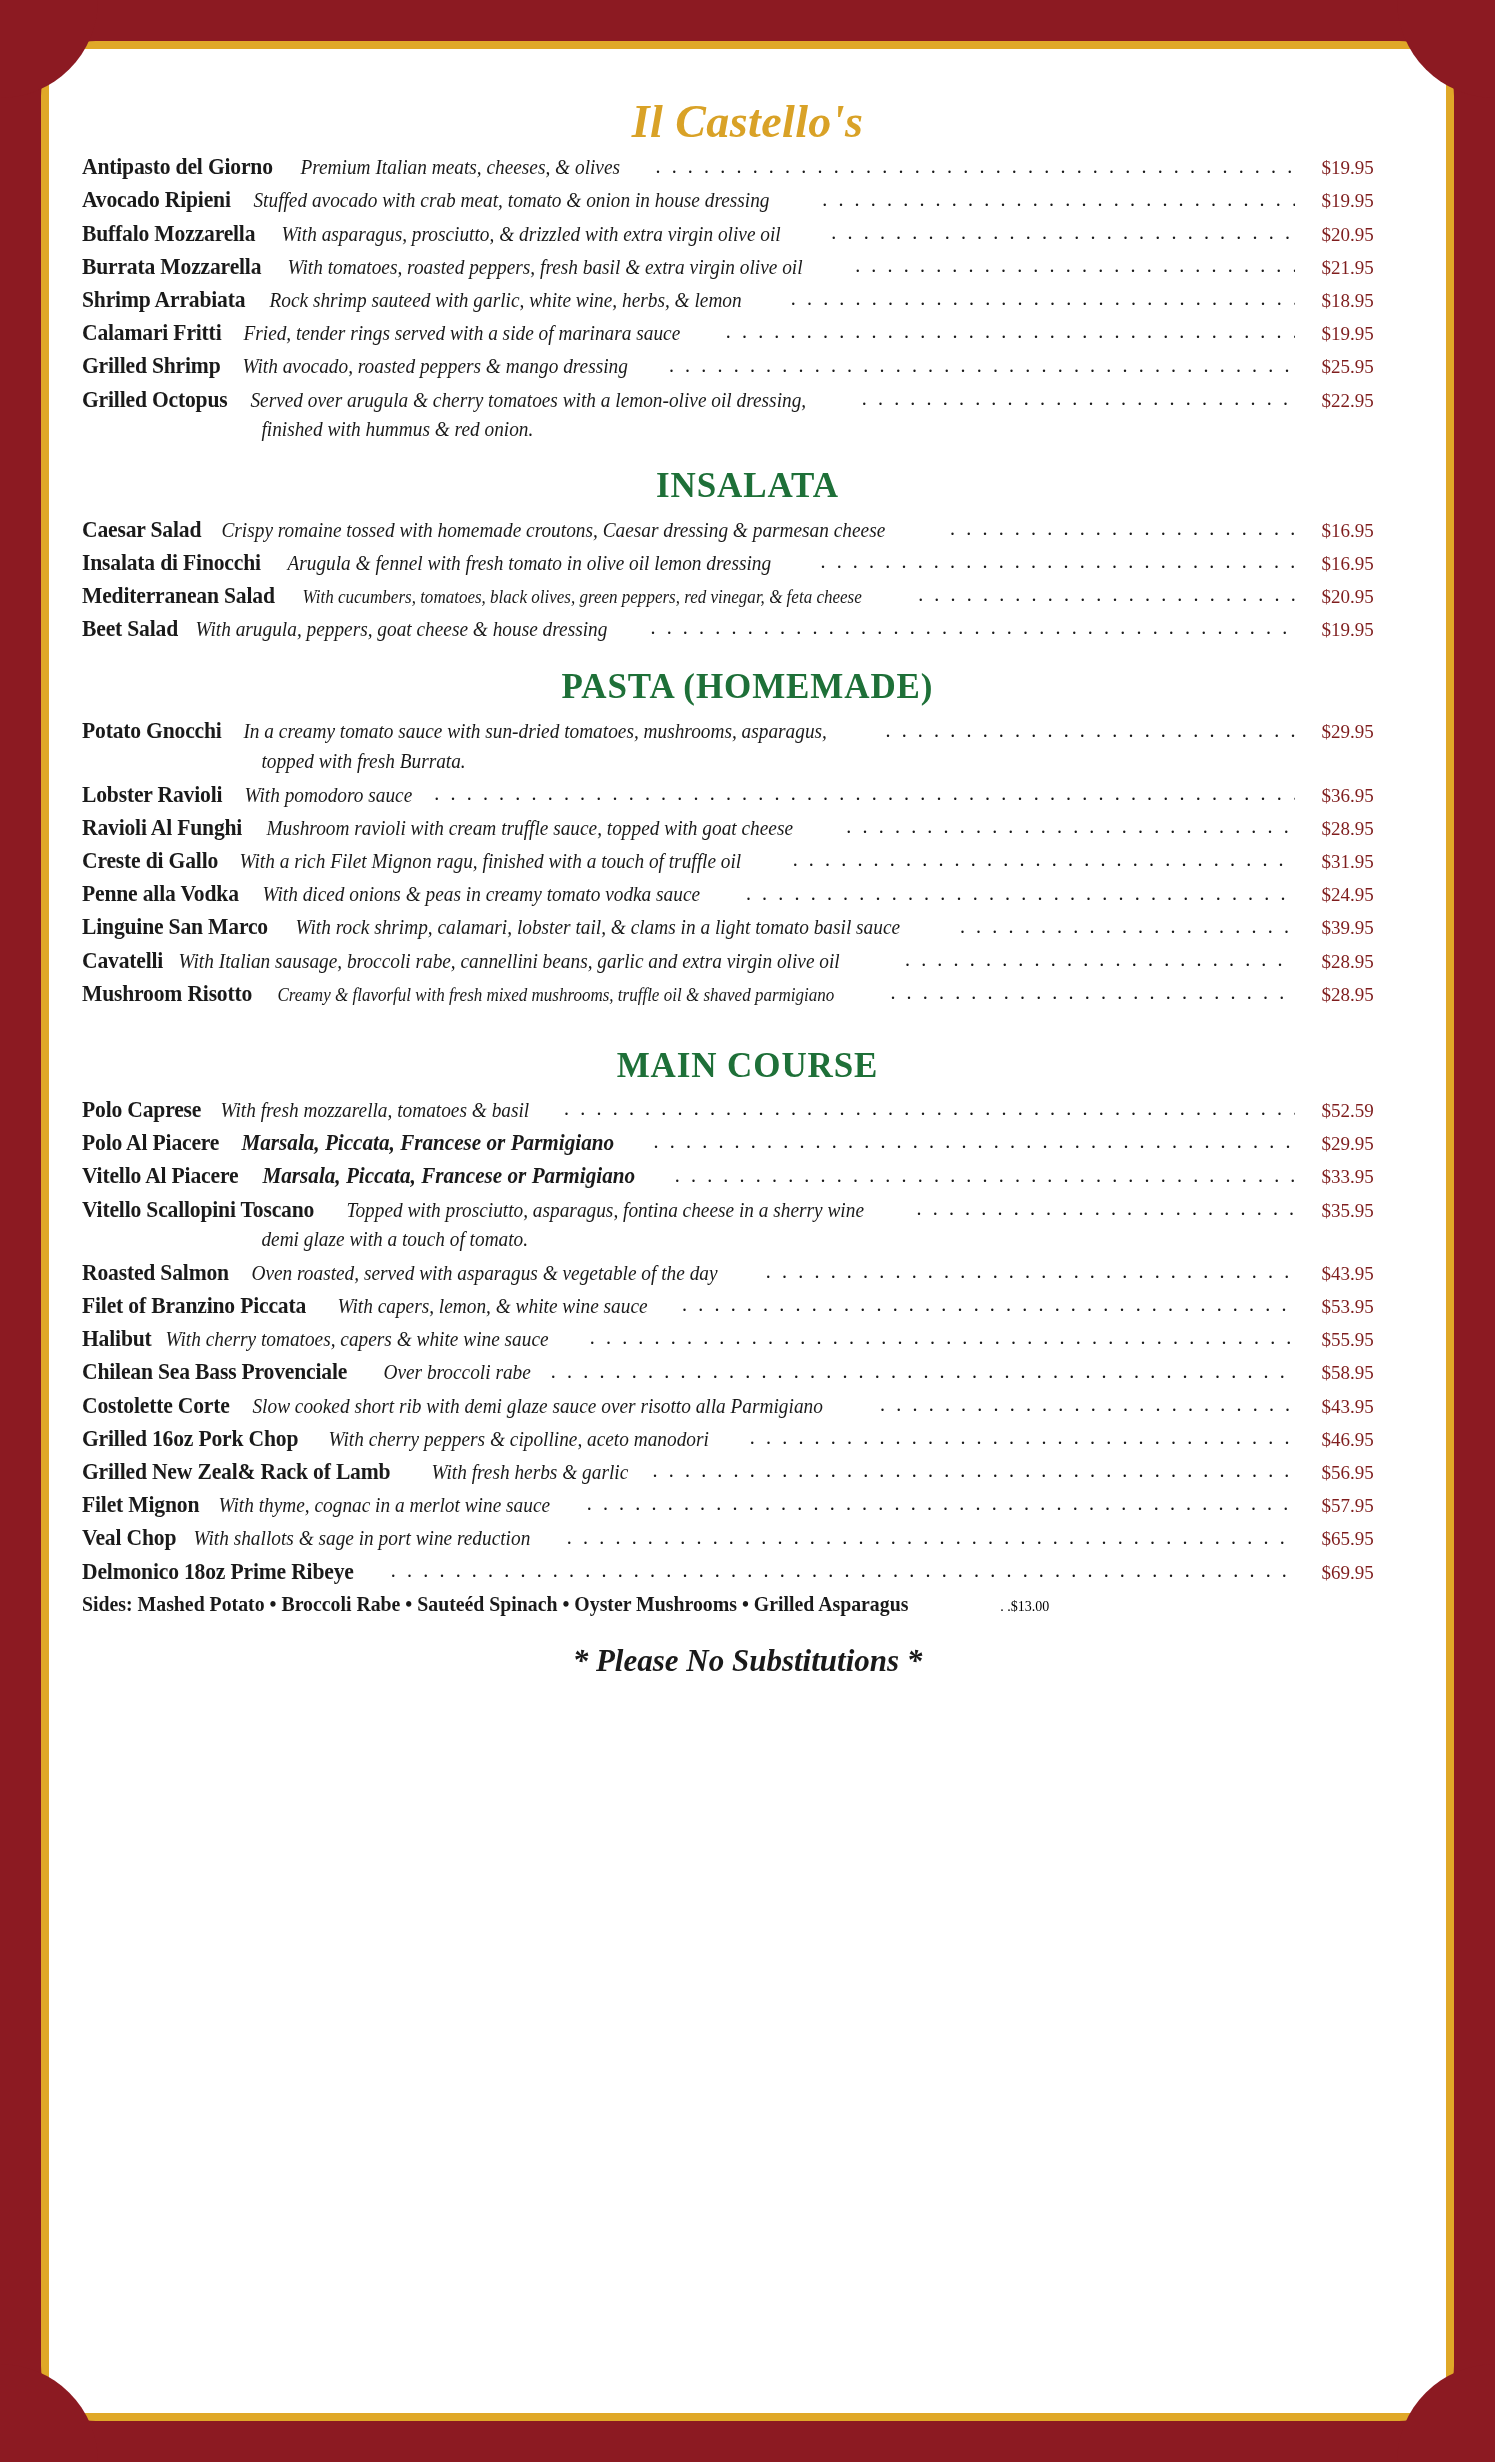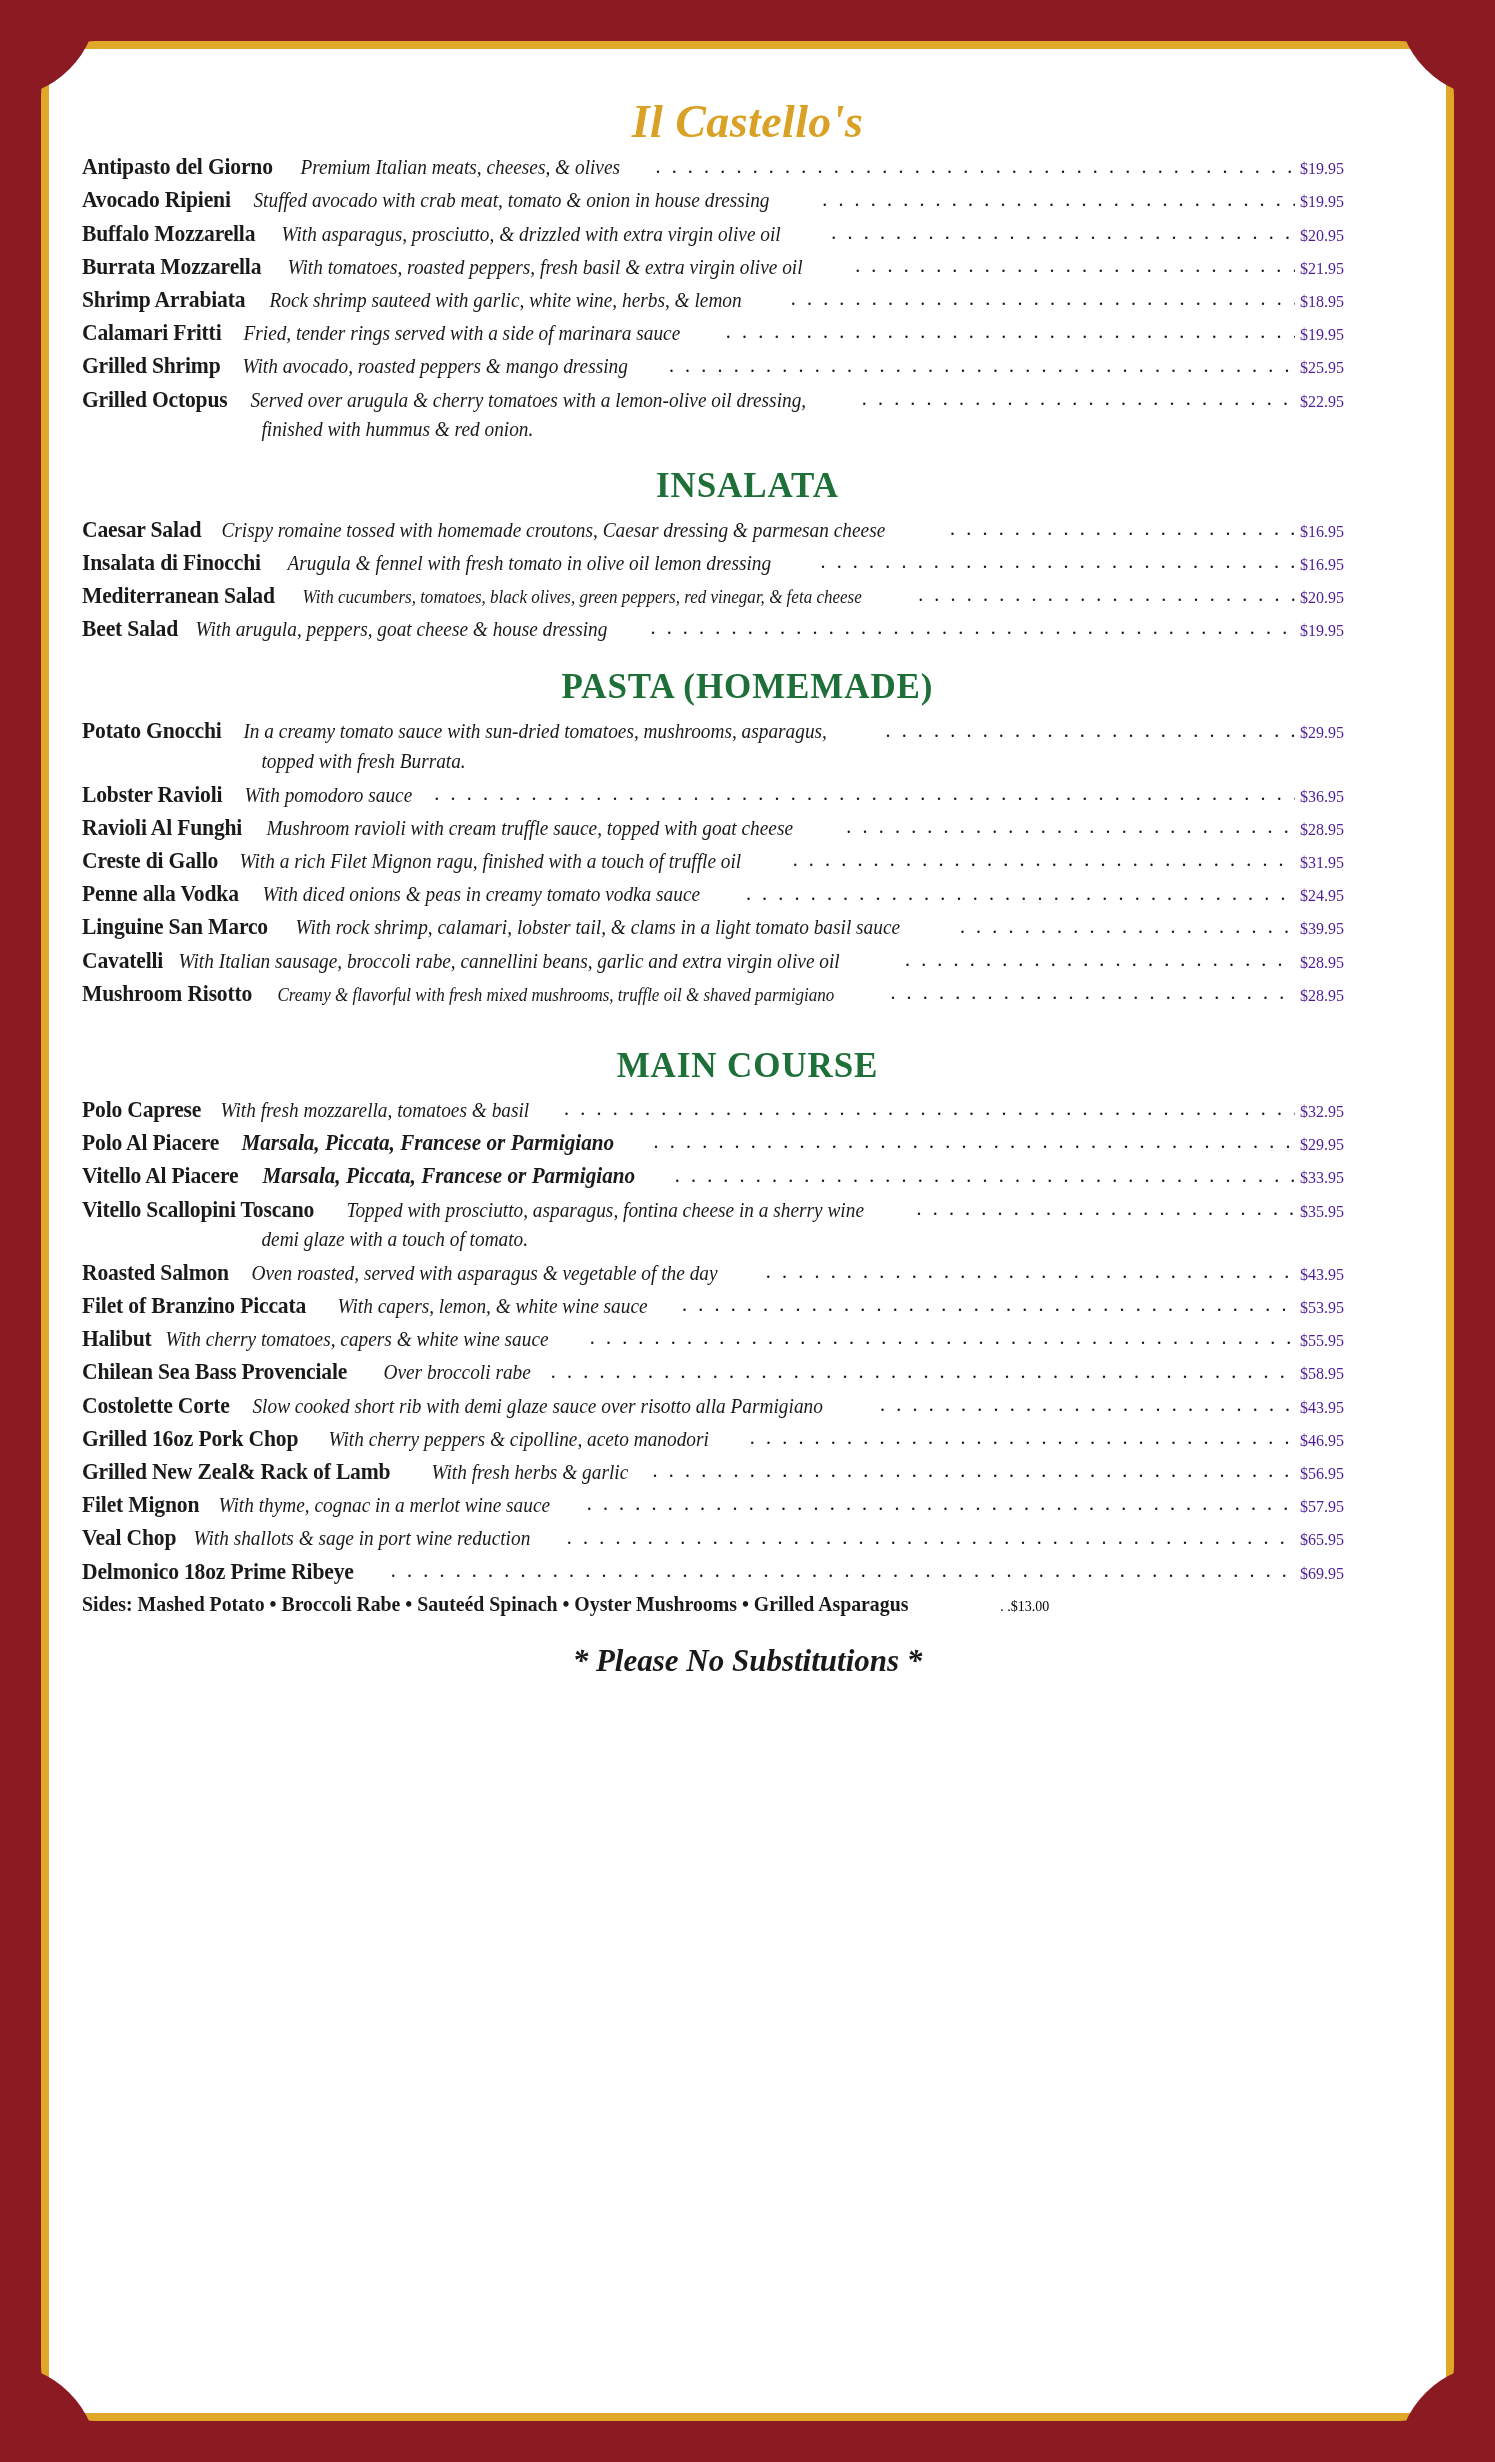--- a/index.html
+++ b/index.html
@@ -126,24 +126,24 @@
     overflow: hidden;
     white-space: nowrap;
     color: #1a1a1a;
     font-size: 20px;
     letter-spacing: 3.1px;
     margin: 0 5.3px 0 7px;
     position: relative;
     top: -1.8px;
   }
   .item .price {
-    font-size: 16px;
-    color: #4c1d95;
+    font-size: 19px;
+    color: #7f1d1d;
     white-space: nowrap;
-    text-align: left;
+    text-align: center;
     min-width: 95px;
     flex: 0 0 auto;
   }
   .continuation {
     font-style: italic;
     font-size: 21px;
     color: #1a1a1a;
     padding-left: 195px;
     margin-top: -1.8px;
     margin-bottom: 7px;
@@ -317,21 +317,21 @@
               <span class="leader">. . . . . . . . . . . . . . . . . . . . . . . . . . . . . . . . . . . . . . . . . . . . . . . . . . . . . . . . . . . . . . . . . . . . . . . . . . . . . . . . . . . . . . . . . . . . . . . . . . . . . . . . . . . . . . . . . . . .</span>
               <span class="price">$28.95</span>
             </div>
           </div>
           <div class="section-heading sec-main">MAIN COURSE</div>
           <div class="items">
             <div class="item">
               <span class="name">Polo Caprese</span>
               <span class="desc">With fresh mozzarella, tomatoes &amp; basil</span>
               <span class="leader">. . . . . . . . . . . . . . . . . . . . . . . . . . . . . . . . . . . . . . . . . . . . . . . . . . . . . . . . . . . . . . . . . . . . . . . . . . . . . . . . . . . . . . . . . . . . . . . . . . . . . . . . . . . . . . . . . . . .</span>
-              <span class="price">$32.95</span>
+              <span class="price">$52.59</span>
             </div>
             <div class="item">
               <span class="name">Polo Al Piacere</span>
               <span class="desc bolded">Marsala, Piccata, Francese or Parmigiano</span>
               <span class="leader">. . . . . . . . . . . . . . . . . . . . . . . . . . . . . . . . . . . . . . . . . . . . . . . . . . . . . . . . . . . . . . . . . . . . . . . . . . . . . . . . . . . . . . . . . . . . . . . . . . . . . . . . . . . . . . . . . . . .</span>
               <span class="price">$29.95</span>
             </div>
             <div class="item">
               <span class="name">Vitello Al Piacere</span>
               <span class="desc bolded">Marsala, Piccata, Francese or Parmigiano</span>

